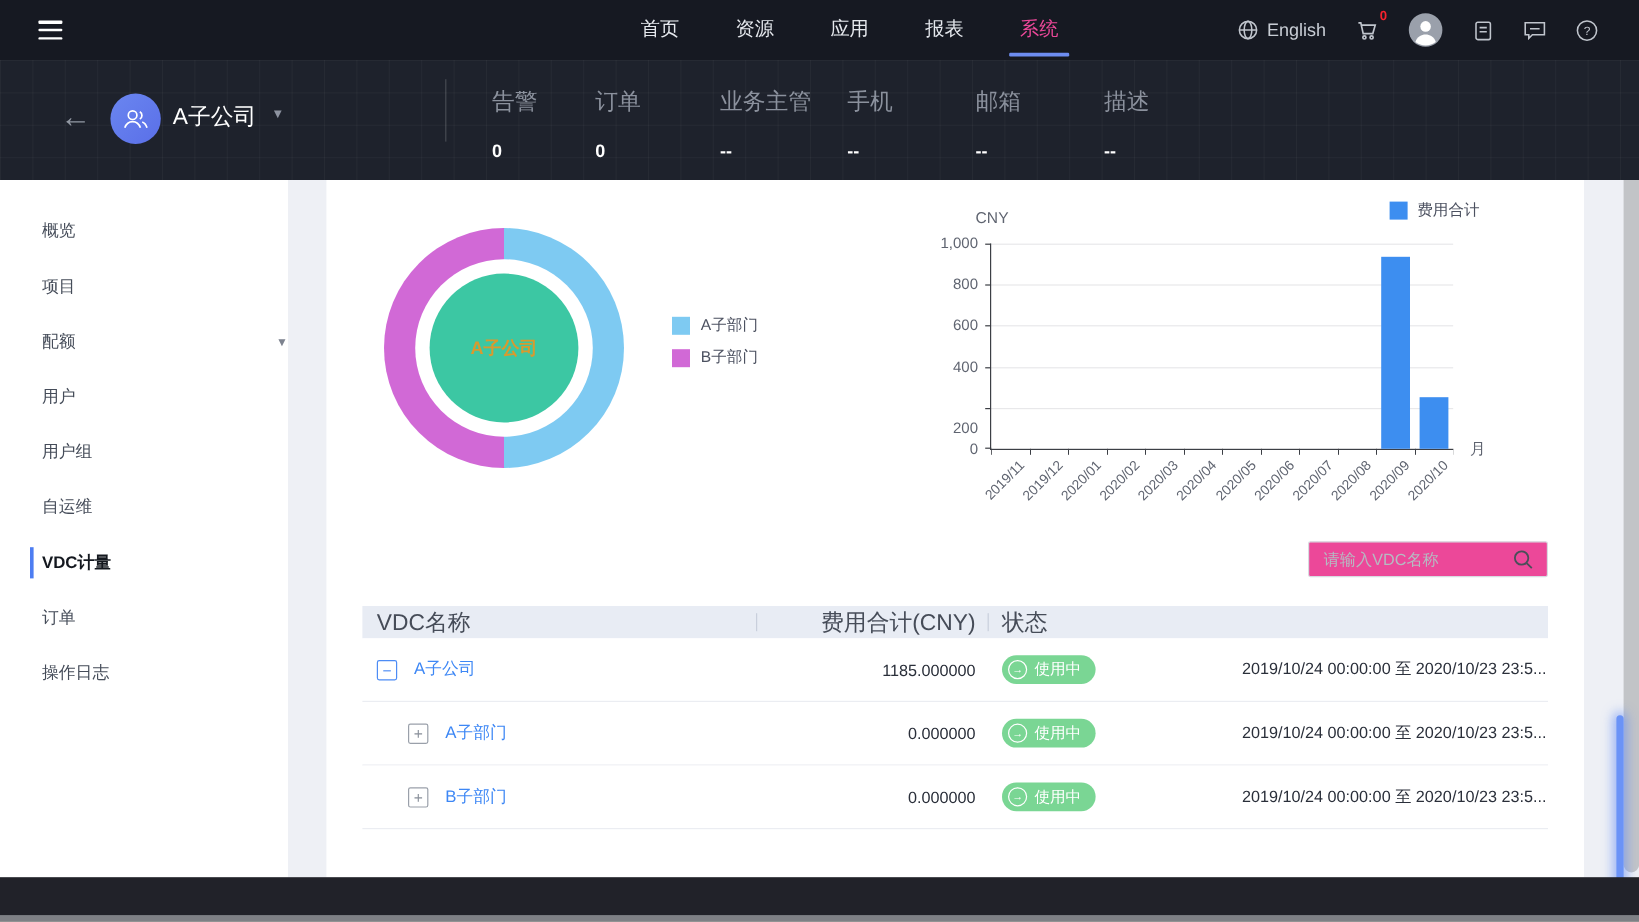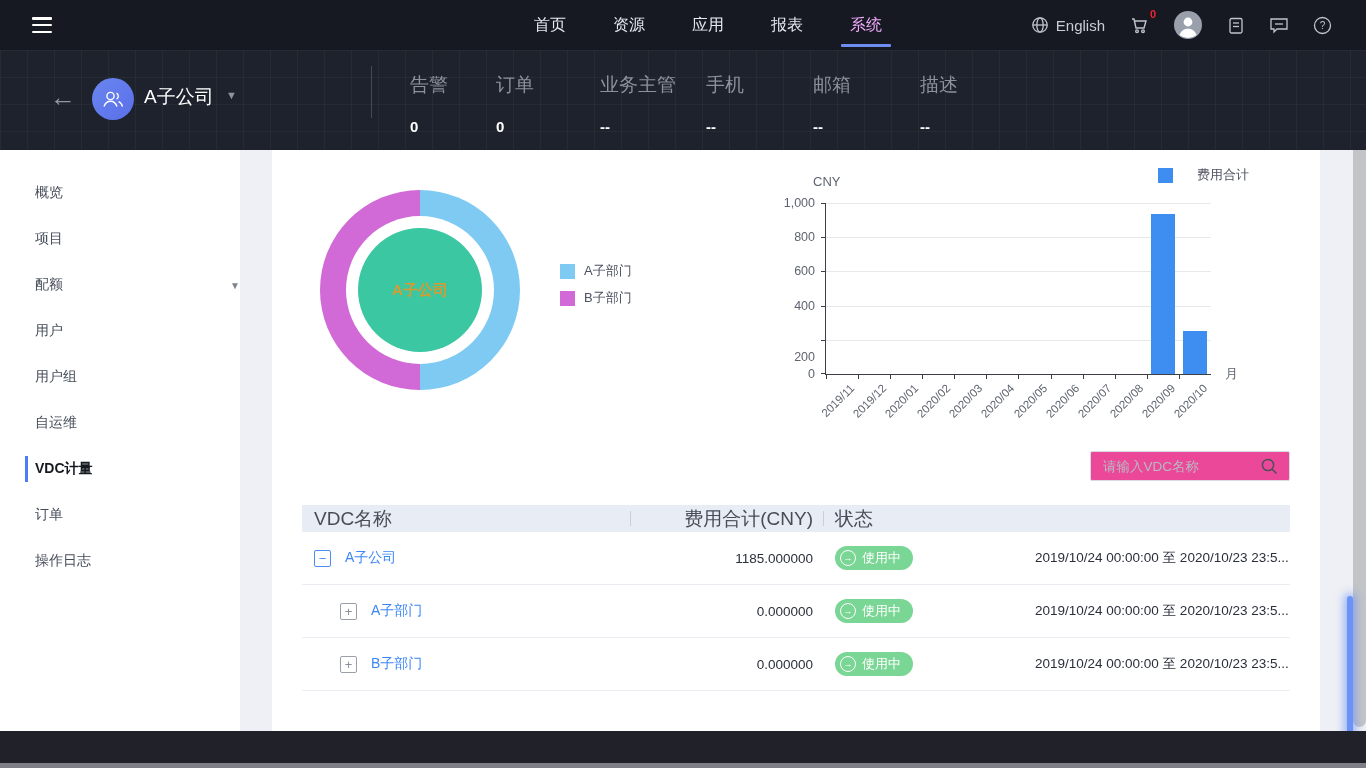--- a/index.html
+++ b/index.html
@@ -5,21 +5,21 @@
   html,body{margin:0;padding:0;background:#555;}
   .screen{position:relative;width:1366px;height:768px;overflow:hidden;
     background:#eef0f5;font-family:"Liberation Sans","DejaVu Sans",sans-serif;
     -webkit-font-smoothing:antialiased;}
   
   .navbar{position:absolute;left:0;top:0;width:1366px;height:50px;background:#161922;display:flex;align-items:center;}
   .hamburger{position:absolute;left:32px;top:17px;width:20px;height:16px;display:flex;flex-direction:column;justify-content:space-between;cursor:pointer;}
   .hamburger i{display:block;height:2.5px;background:#fff;border-radius:1px;}
   .nav-menu{position:absolute;left:529px;top:0;height:50px;display:flex;align-items:center;gap:37px;}
   .nav-item{position:relative;color:#e6e9ee;font-size:16px;height:50px;line-height:50px;cursor:pointer;padding:0 5px;}
-  .nav-item.active{color:#f0abfc;}
+  .nav-item.active{color:#ec4899;}
   .nav-item.active::after{content:"";position:absolute;left:50%;transform:translateX(-50%);bottom:3px;width:50px;height:3px;background:#6d8df2;border-radius:1px;}
   .nav-right{position:absolute;right:34px;top:0;height:50px;display:flex;align-items:center;gap:24px;}
   .lang{display:flex;align-items:center;gap:7px;color:#c8cdd5;font-size:15px;cursor:pointer;}
   .icon-btn{position:relative;display:flex;align-items:center;cursor:pointer;}
   .cart-badge{position:absolute;top:-7px;right:-7px;color:#f5222d;font-size:11px;font-weight:bold;}
   
   .subheader{position:absolute;left:0;top:50px;width:1366px;height:100px;background:#1e222c;
     background-image:linear-gradient(rgba(255,255,255,.035) 1px,transparent 1px),linear-gradient(90deg,rgba(255,255,255,.035) 1px,transparent 1px);
     background-size:27px 27px;}
   .back-arrow{position:absolute;left:50px;top:34px;color:#9298a3;font-size:26px;line-height:26px;cursor:pointer;}
@@ -44,21 +44,21 @@
   
   .donut{position:absolute;left:48px;top:40px;width:200px;height:200px;border-radius:50%;}
   .donut-hole{position:absolute;left:26px;top:26px;width:148px;height:148px;border-radius:50%;background:#fff;}
   .donut-center{position:absolute;left:38px;top:38px;width:124px;height:124px;border-radius:50%;
     display:flex;align-items:center;justify-content:center;font-size:15px;font-weight:bold;}
   .pie-legend{position:absolute;left:288px;top:112px;}
   .legend-row{display:flex;align-items:center;gap:9px;margin-bottom:9px;cursor:pointer;}
   .legend-sq{width:15px;height:15px;}
   .legend-txt{font-size:13px;color:#4c5160;}
   .cny-label{position:absolute;left:541px;top:24px;font-size:13px;color:#5f6470;}
-  .bar-legend{position:absolute;left:886px;top:16px;display:flex;align-items:center;gap:24px;cursor:pointer;}
+  .bar-legend{position:absolute;left:886px;top:16px;display:flex;align-items:center;gap:8px;cursor:pointer;}
   .bar-legend .legend-sq{width:15px;height:15px;}
   .plot{position:absolute;left:553px;top:53px;width:385px;height:171px;
     border-left:1px solid #3c3f45;border-bottom:1px solid #3c3f45;}
   .gridline{position:absolute;left:0;width:100%;height:1px;background:#e8e8ea;}
   .ytick{position:absolute;left:-5px;width:5px;height:1px;background:#3c3f45;}
   .ylabel{position:absolute;right:calc(100% + 11px);transform:translateY(-50%);font-size:12.5px;color:#5f6470;white-space:nowrap;}
   .bar{position:absolute;bottom:0;width:24px;}
   .xlabel{position:absolute;top:100%;margin-top:8px;transform:translateX(-100%) rotate(-45deg);transform-origin:100% 0;
     font-size:11.5px;color:#5f6470;white-space:nowrap;}
   .xticks{position:absolute;top:100%;left:0;right:0;height:5px;}

